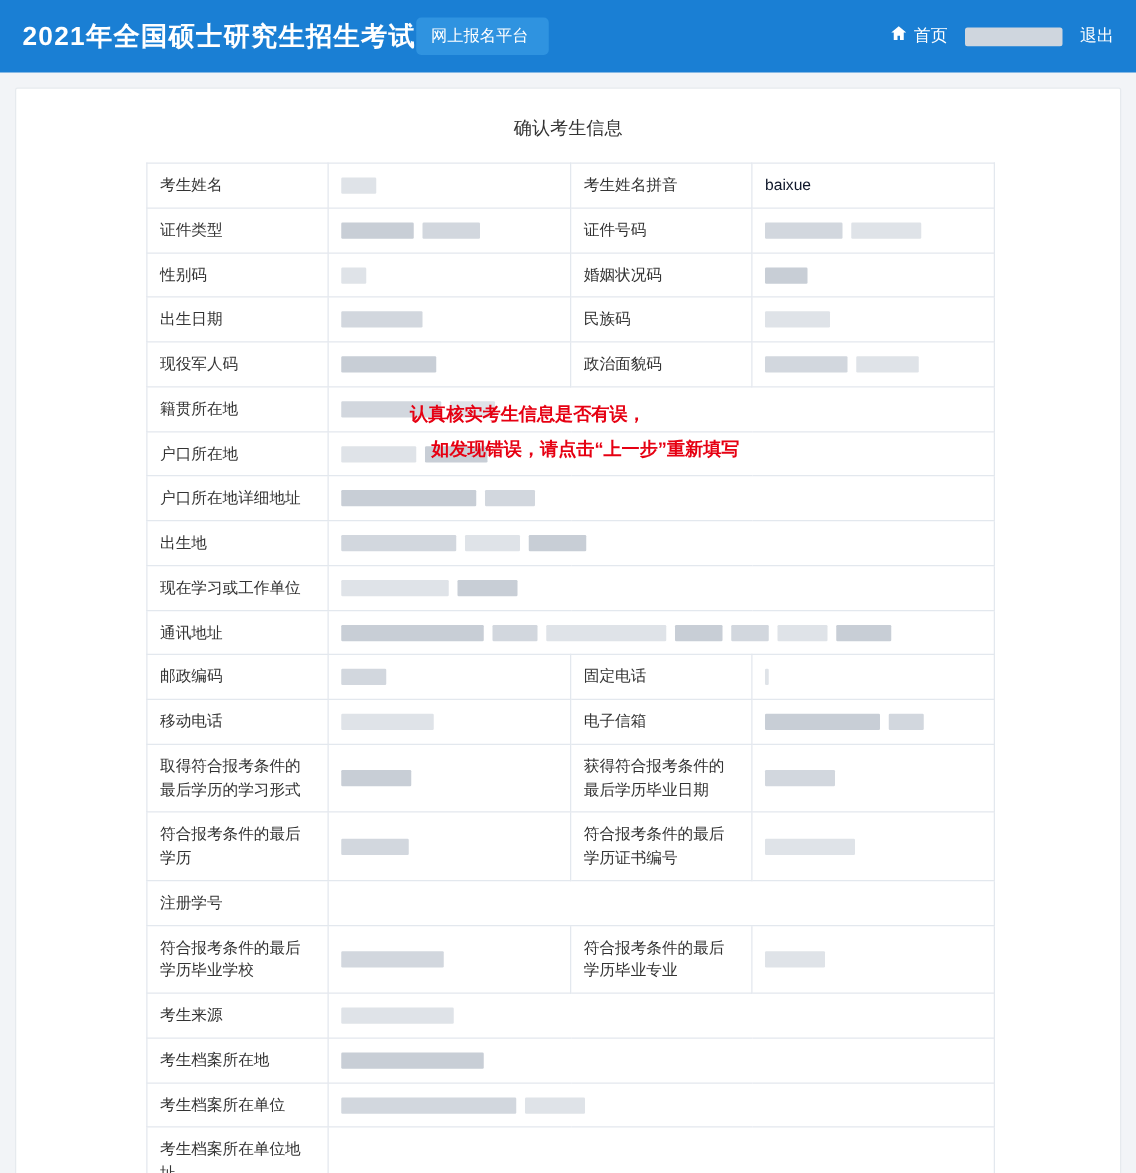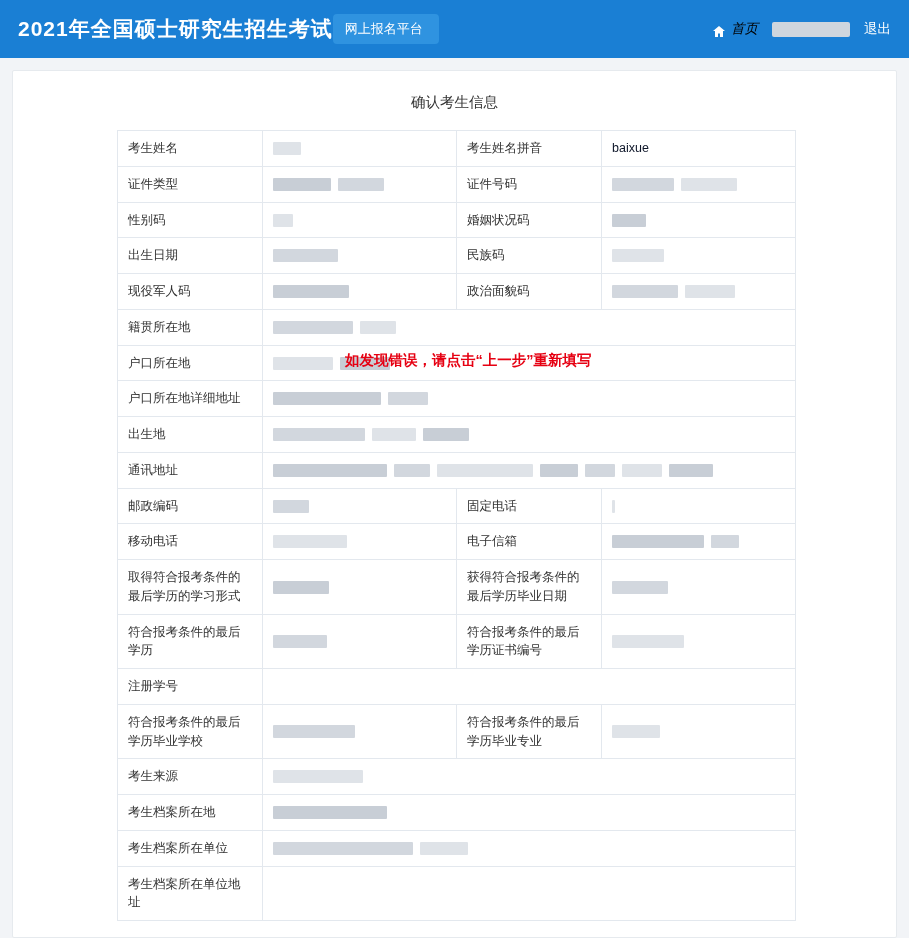--- a/index.html
+++ b/index.html
@@ -45,21 +45,21 @@
     border-radius: 2px;
     z-index: -1;
   }
   .header-spacer { flex: 1 1 auto; }
   .header-right {
     display: flex;
     align-items: center;
     gap: 14px;
     font-size: 13.5px;
   }
-  .home-link { display: flex; align-items: flex-end; gap: 5px; color: #000000; text-decoration: none; font-style: italic; }
+  .home-link { display: flex; align-items: flex-start; gap: 5px; color: #ffffff; text-decoration: none; }
   .home-icon svg { display: block; }
   .masked-user {
     display: inline-block;
     width: 78px; height: 15px;
     background: #cfd6de;
     border-radius: 2px;
   }
   .logout { color: #fff; text-decoration: none; }
 
   
@@ -188,20 +188,24 @@
             </tr>
             <tr>
               <td class="lbl">户口所在地详细地址</td>
               <td class="val" colspan="3"><span class="bar dark" style="width: 108px;"></span><span class="bar " style="width: 40px;"></span></td>
             </tr>
             <tr>
               <td class="lbl">出生地</td>
               <td class="val" colspan="3"><span class="bar " style="width: 92px;"></span><span class="bar light" style="width: 44px;"></span><span class="bar dark" style="width: 46px;"></span></td>
             </tr>
             <tr>
+              <td class="lbl">现在学习或工作单位</td>
+              <td class="val" colspan="3"><span class="bar light" style="width: 86px;"></span><span class="bar dark" style="width: 48px;"></span></td>
+            </tr>
+            <tr>
               <td class="lbl">通讯地址</td>
               <td class="val" colspan="3"><span class="bar dark" style="width: 114px;"></span><span class="bar " style="width: 36px;"></span><span class="bar light" style="width: 96px;"></span><span class="bar dark" style="width: 38px;"></span><span class="bar " style="width: 30px;"></span><span class="bar light" style="width: 40px;"></span><span class="bar dark" style="width: 44px;"></span></td>
             </tr>
             <tr>
               <td class="lbl">邮政编码</td>
               <td class="val"><span class="bar " style="width: 36px;"></span></td>
               <td class="lbl">固定电话</td>
               <td class="val"><span class="bar light" style="width: 3px;"></span></td>
             </tr>
             <tr>
@@ -243,16 +247,17 @@
             <tr>
               <td class="lbl">考生档案所在单位</td>
               <td class="val" colspan="3"><span class="bar " style="width: 140px;"></span><span class="bar light" style="width: 48px;"></span></td>
             </tr>
             <tr>
               <td class="lbl">考生档案所在单位地址</td>
               <td class="val" colspan="3"></td>
             </tr>
           </tbody>
       </table>
+      <div class="warn" id="warn1" style="left:315px; top:188px;">认真核实考生信息是否有误，</div>
       <div class="warn" id="warn2" style="left:332px; top:216px;">如发现错误，请点击“上一步”重新填写</div>
     </div>
   </div>
 </div>
 
 </body></html>

